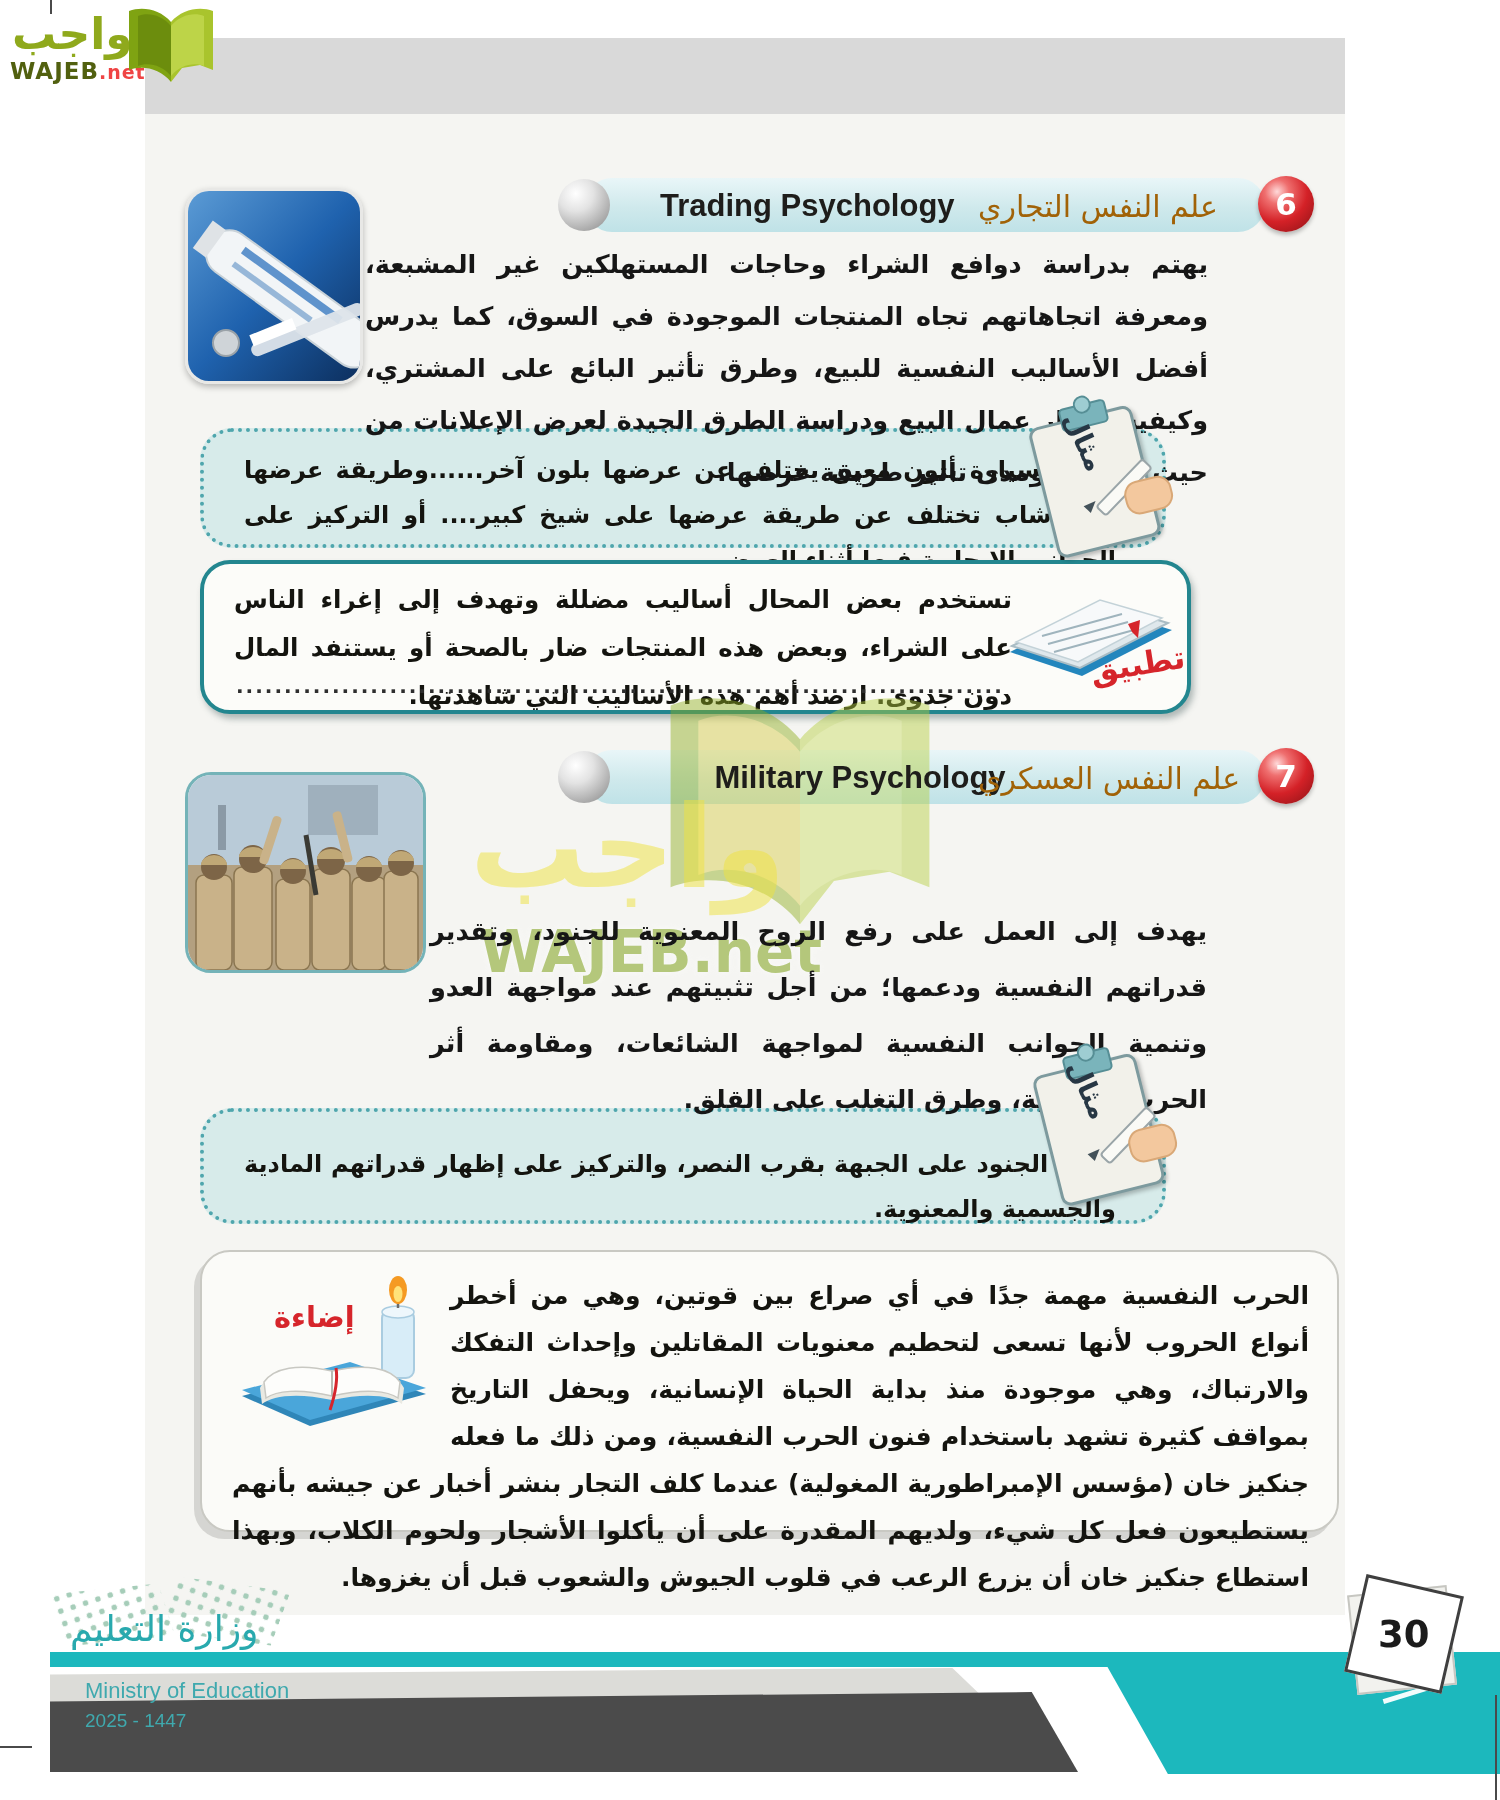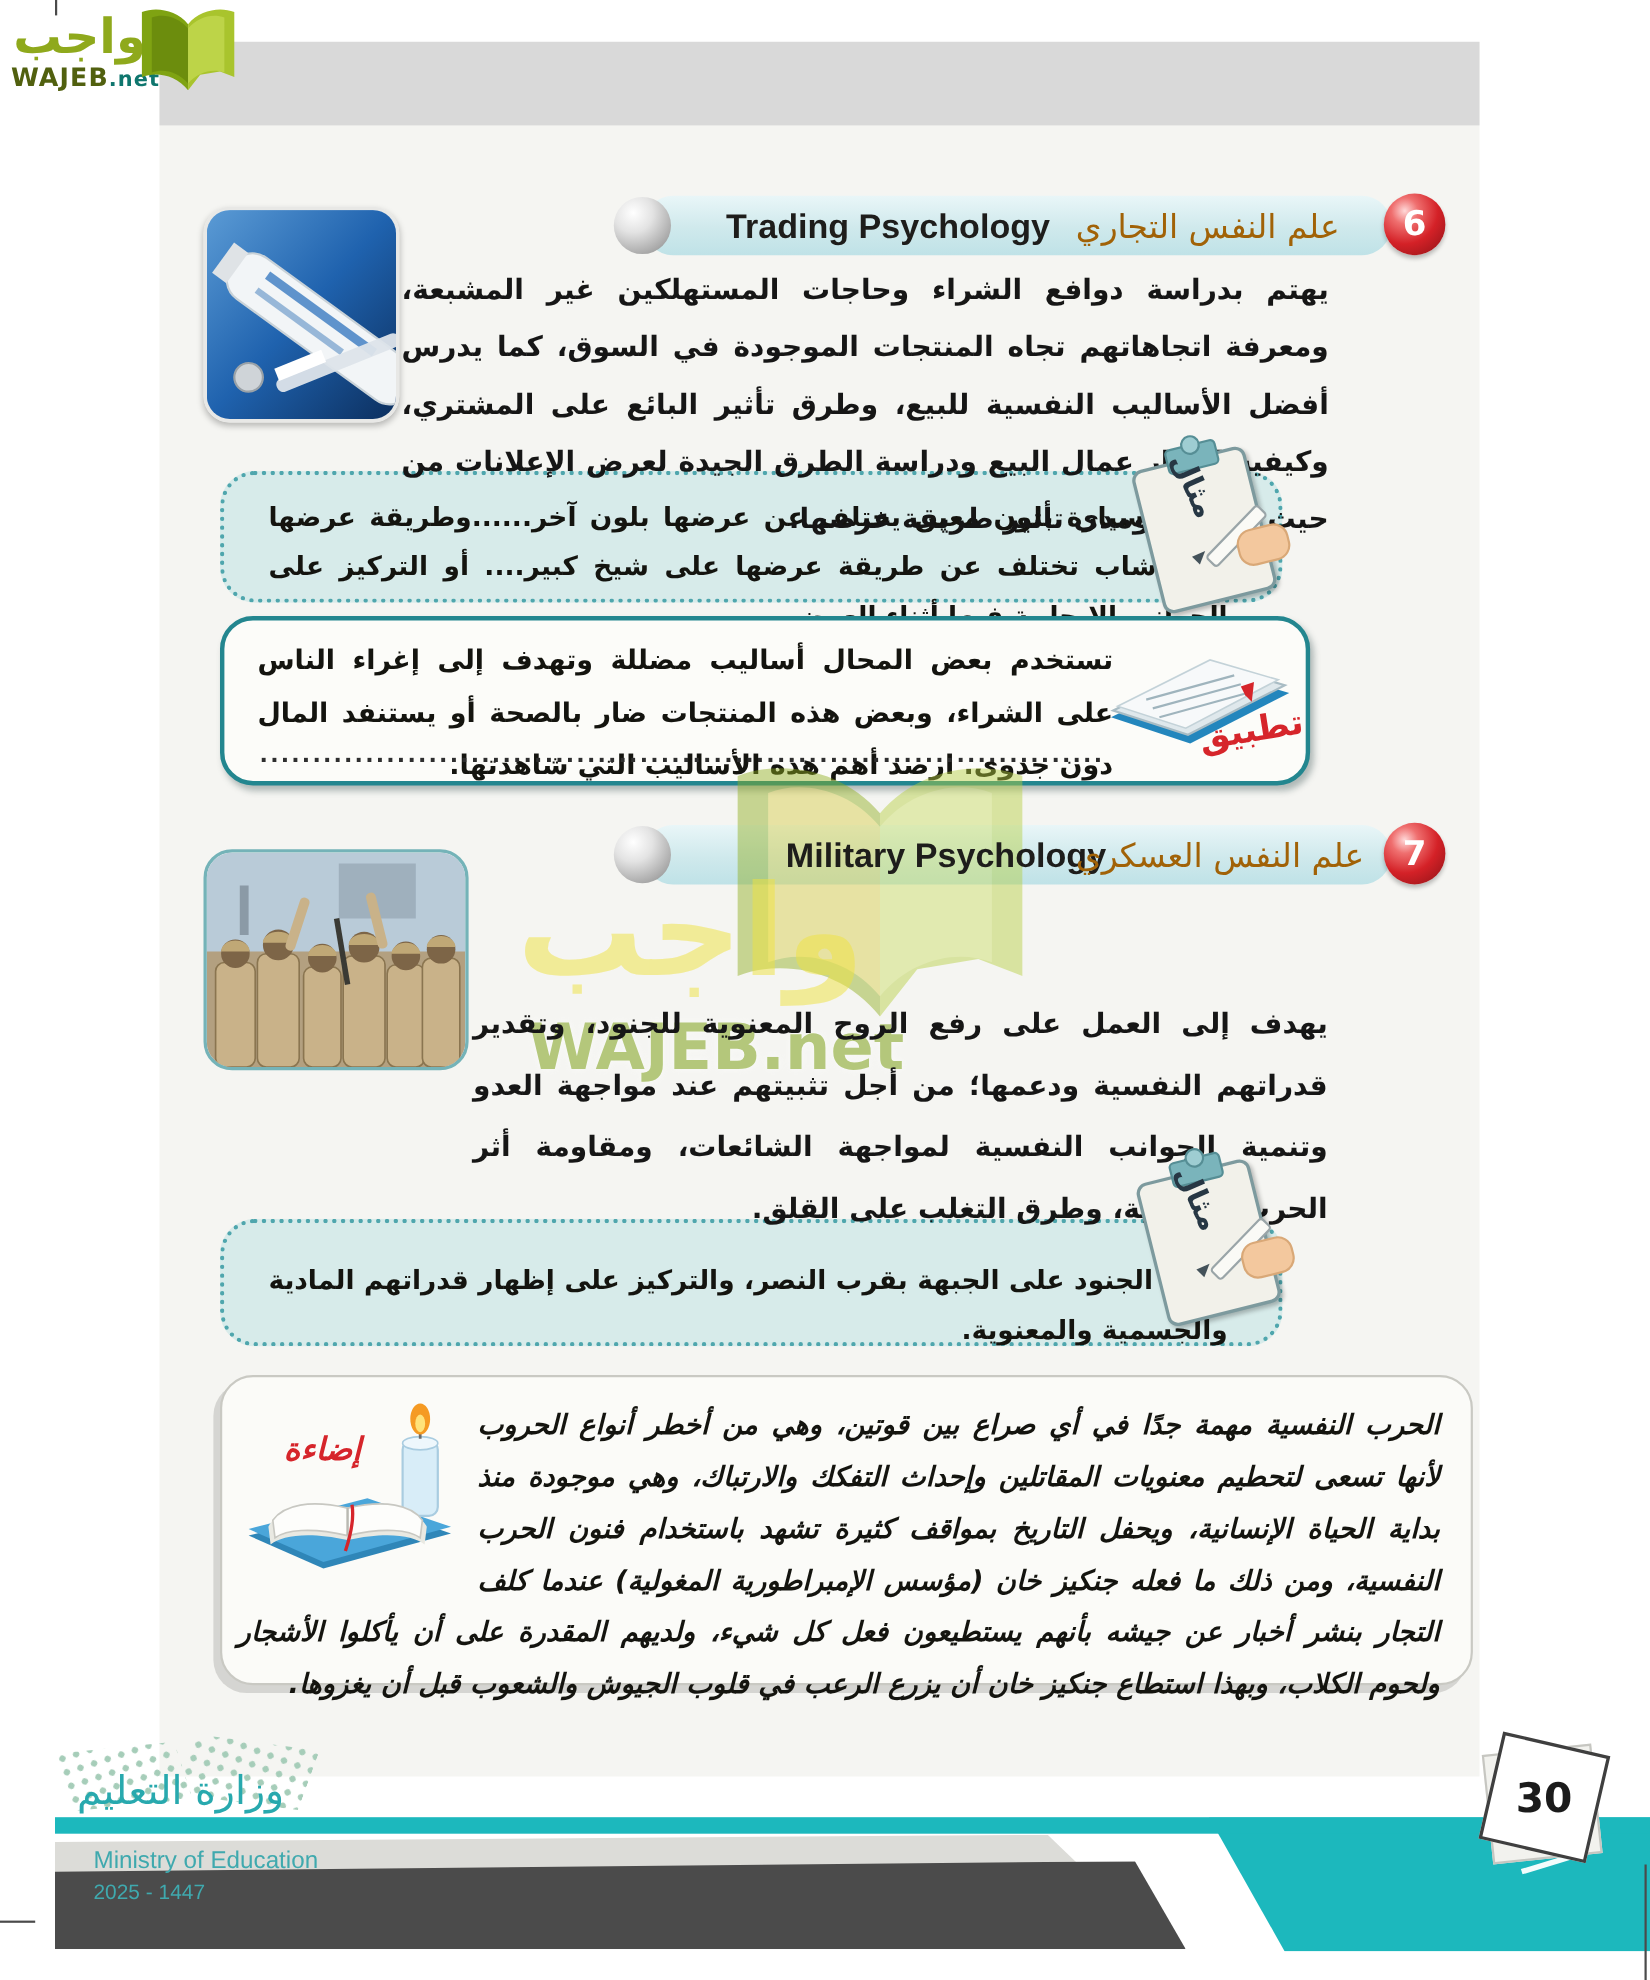--- a/index.html
+++ b/index.html
@@ -6,21 +6,21 @@
   body{width:1500px;height:1800px;position:relative;overflow:hidden;background:#ffffff;
        font-family:"DejaVu Sans",sans-serif;}
   .abs{position:absolute;}
   
   .paper{left:145px;top:38px;width:1200px;height:1577px;background:#f5f5f2;z-index:1;}
   .topband{left:145px;top:38px;width:1200px;height:76px;background:#d9d9d9;z-index:2;}
   
   .brand{left:8px;top:6px;width:300px;height:80px;z-index:6;}
   .brand-ar{position:absolute;left:4px;top:2px;font-size:44px;font-weight:bold;color:#8fa91c;}
   .brand-en{position:absolute;left:2px;top:52px;font-size:23px;font-weight:bold;color:#51600f;letter-spacing:1px;}
-  .brand-en .suffix{color:#0f766e;font-size:19px;}
+  .brand-en .suffix{color:#ef4444;font-size:19px;}
   .brand-book{position:absolute;left:108px;top:0px;}
   
   .secbar{height:54px;background:linear-gradient(180deg,#e9f6f8 0%,#cfe9ec 55%,#bfe2e7 100%);
           border-radius:27px;z-index:3;}
   .cap{width:52px;height:52px;border-radius:50%;z-index:4;
        background:radial-gradient(circle at 34% 28%,#ffffff 0%,#e3e3e3 35%,#a9a9a9 75%,#7e7e7e 100%);}
   .numball{width:56px;height:56px;border-radius:50%;z-index:5;color:#ffffff;
        background:radial-gradient(circle at 34% 28%,#ffd9d9 0%,#ef6f6f 22%,#d42127 55%,#8a1216 100%);
        display:flex;align-items:center;justify-content:center;font-size:31px;font-weight:bold;
        box-shadow:0 3px 4px rgba(0,0,0,.25);}
@@ -35,22 +35,22 @@
   
   .appbox{background:#fcfcf9;border:4px solid #23868f;border-radius:30px;z-index:3;
           box-shadow:3px 5px 6px rgba(90,110,110,.45);}
   .appbox .txt{position:absolute;right:175px;left:30px;top:12px;direction:rtl;text-align:justify;
                text-align-last:right;font-size:24.5px;line-height:48px;font-weight:bold;color:#14140f;}
   .blank{position:absolute;left:32px;right:185px;bottom:12px;height:24px;overflow:hidden;
          white-space:nowrap;font-size:20px;letter-spacing:2px;color:#2e2e2e;font-weight:bold;}
   
   .hlbox{background:#fbfbf8;border:2px solid #c9c9c3;border-radius:30px;z-index:3;
          box-shadow:-6px 7px 0 rgba(176,176,170,.45);}
-  .hlbox .inner{position:absolute;inset:0;padding:20px 28px 14px 14px;direction:rtl;
-                text-align:justify;text-align-last:right;font-size:25px;line-height:47px;font-weight:bold;color:#14140f;font-style:italic;}
+  .hlbox .inner{position:absolute;inset:0;padding:20px 28px 14px 30px;direction:rtl;
+                text-align:justify;text-align-last:right;font-size:25px;line-height:47px;font-weight:bold;color:#14140f;}
   .hl-icon{float:left;width:200px;height:176px;position:relative;margin-right:18px;margin-top:-4px;}
   .hl-label{position:absolute;left:42px;top:26px;font-size:29px;font-weight:bold;color:#d6252b;z-index:2;}
   
   .clip-icon{width:150px;height:160px;z-index:7;transform:rotate(-14deg);}
   .clip-board{position:absolute;left:18px;top:20px;width:100px;height:128px;background:#f2f1ea;
               border:3px solid #7d9a9e;border-radius:10px;box-shadow:2px 3px 4px rgba(0,0,0,.25);}
   .clip-clip{position:absolute;left:52px;top:8px;width:44px;height:20px;background:#7ab4bb;border-radius:5px;border:2px solid #568e95;}
   .clip-knob{position:absolute;left:68px;top:0px;width:14px;height:14px;background:#9ecdd2;border:2px solid #568e95;border-radius:50%;}
   .clip-label{position:absolute;left:40px;top:30px;font-size:27px;font-weight:bold;color:#273744;
               transform:rotate(80deg);transform-origin:center;display:inline-block;letter-spacing:4px;}

